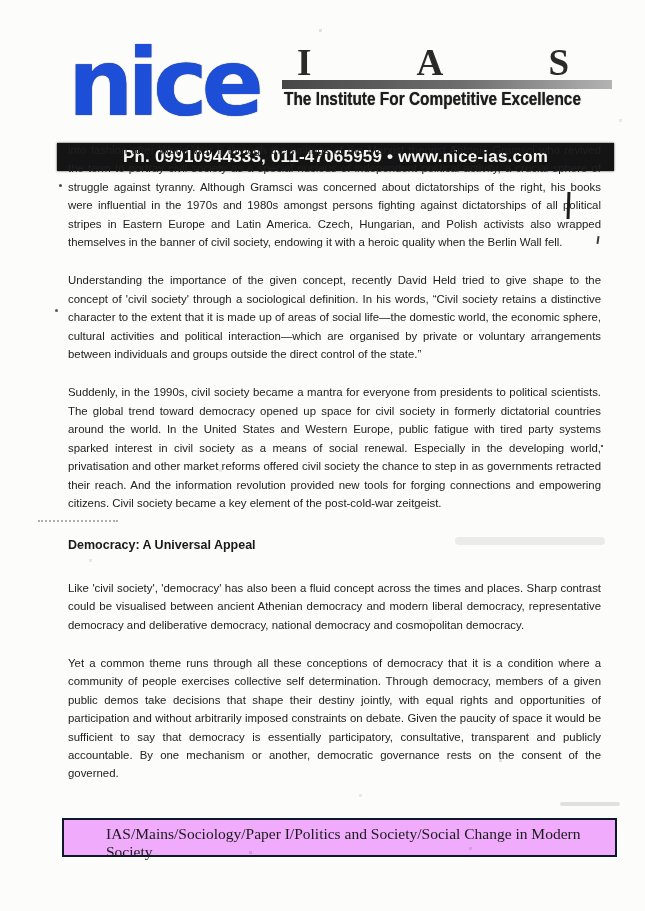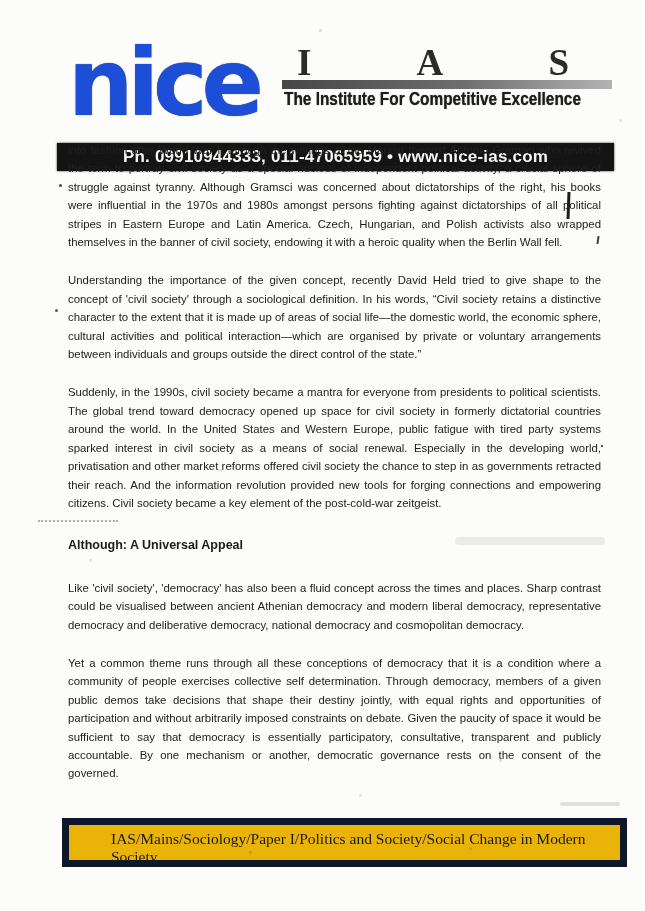--- a/index.html
+++ b/index.html
@@ -92,22 +92,22 @@
     line-height: 18.4px;
     font-weight: bold;
     color: #1a1a1a;
   }
 
   
   .footer-box {
     position: absolute;
     left: 62px; top: 818px;
     width: 551px; height: 35px;
-    border: 7px solid #0f172a;
-    background: #eab308;
+    border: 2px solid #0f172a;
+    background: #f0abfc;
     box-sizing: content-box;
   }
   .footer-box span {
     display: block;
     padding: 5px 0 0 42px;
     font-family: "Liberation Serif", serif;
     font-size: 15.5px;
     color: #1b1b1b;
   }
 
@@ -154,21 +154,21 @@
     </div>
     <div class="tagline-bar"></div>
     <div class="tagline">The Institute For Competitive Excellence</div>
     <div class="contact-banner">Ph. 09910944333, 011-47065959 • www.nice-ias.com</div>
   </header>
 
   <main class="doc-body">
     <p>into fashion after World War II through the writings of the Marxist theorist Antonio Gramsci who revived the term to portray civil society as a special nucleus of independent political activity, a crucial sphere of struggle against tyranny. Although Gramsci was concerned about dictatorships of the right, his books were influential in the 1970s and 1980s amongst persons fighting against dictatorships of all political stripes in Eastern Europe and Latin America. Czech, Hungarian, and Polish activists also wrapped themselves in the banner of civil society, endowing it with a heroic quality when the Berlin Wall fell.</p>
     <p>Understanding the importance of the given concept, recently David Held tried to give shape to the concept of 'civil society' through a sociological definition. In his words, “Civil society retains a distinctive character to the extent that it is made up of areas of social life—the domestic world, the economic sphere, cultural activities and political interaction—which are organised by private or voluntary arrangements between individuals and groups outside the direct control of the state.”</p>
     <p>Suddenly, in the 1990s, civil society became a mantra for everyone from presidents to political scientists. The global trend toward democracy opened up space for civil society in formerly dictatorial countries around the world. In the United States and Western Europe, public fatigue with tired party systems sparked interest in civil society as a means of social renewal. Especially in the developing world, privatisation and other market reforms offered civil society the chance to step in as governments retracted their reach. And the information revolution provided new tools for forging connections and empowering citizens. Civil society became a key element of the post-cold-war zeitgeist.</p>
-    <h2>Although: A Universal Appeal</h2>
+    <h2>Democracy: A Universal Appeal</h2>
     <p>Like 'civil society', 'democracy' has also been a fluid concept across the times and places. Sharp contrast could be visualised between ancient Athenian democracy and modern liberal democracy, representative democracy and deliberative democracy, national democracy and cosmopolitan democracy.</p>
     <p>Yet a common theme runs through all these conceptions of democracy that it is a condition where a community of people exercises collective self determination. Through democracy, members of a given public demos take decisions that shape their destiny jointly, with equal rights and opportunities of participation and without arbitrarily imposed constraints on debate. Given the paucity of space it would be sufficient to say that democracy is essentially participatory, consultative, transparent and publicly accountable. By one mechanism or another, democratic governance rests on the consent of the governed.</p>
   </main>
 
   <footer class="footer-box">
     <span>IAS/Mains/Sociology/Paper I/Politics and Society/Social Change in Modern Society</span>
   </footer>
 
   <div class="artifact dash-line"></div>
   <div class="artifact ink-stroke"></div>

